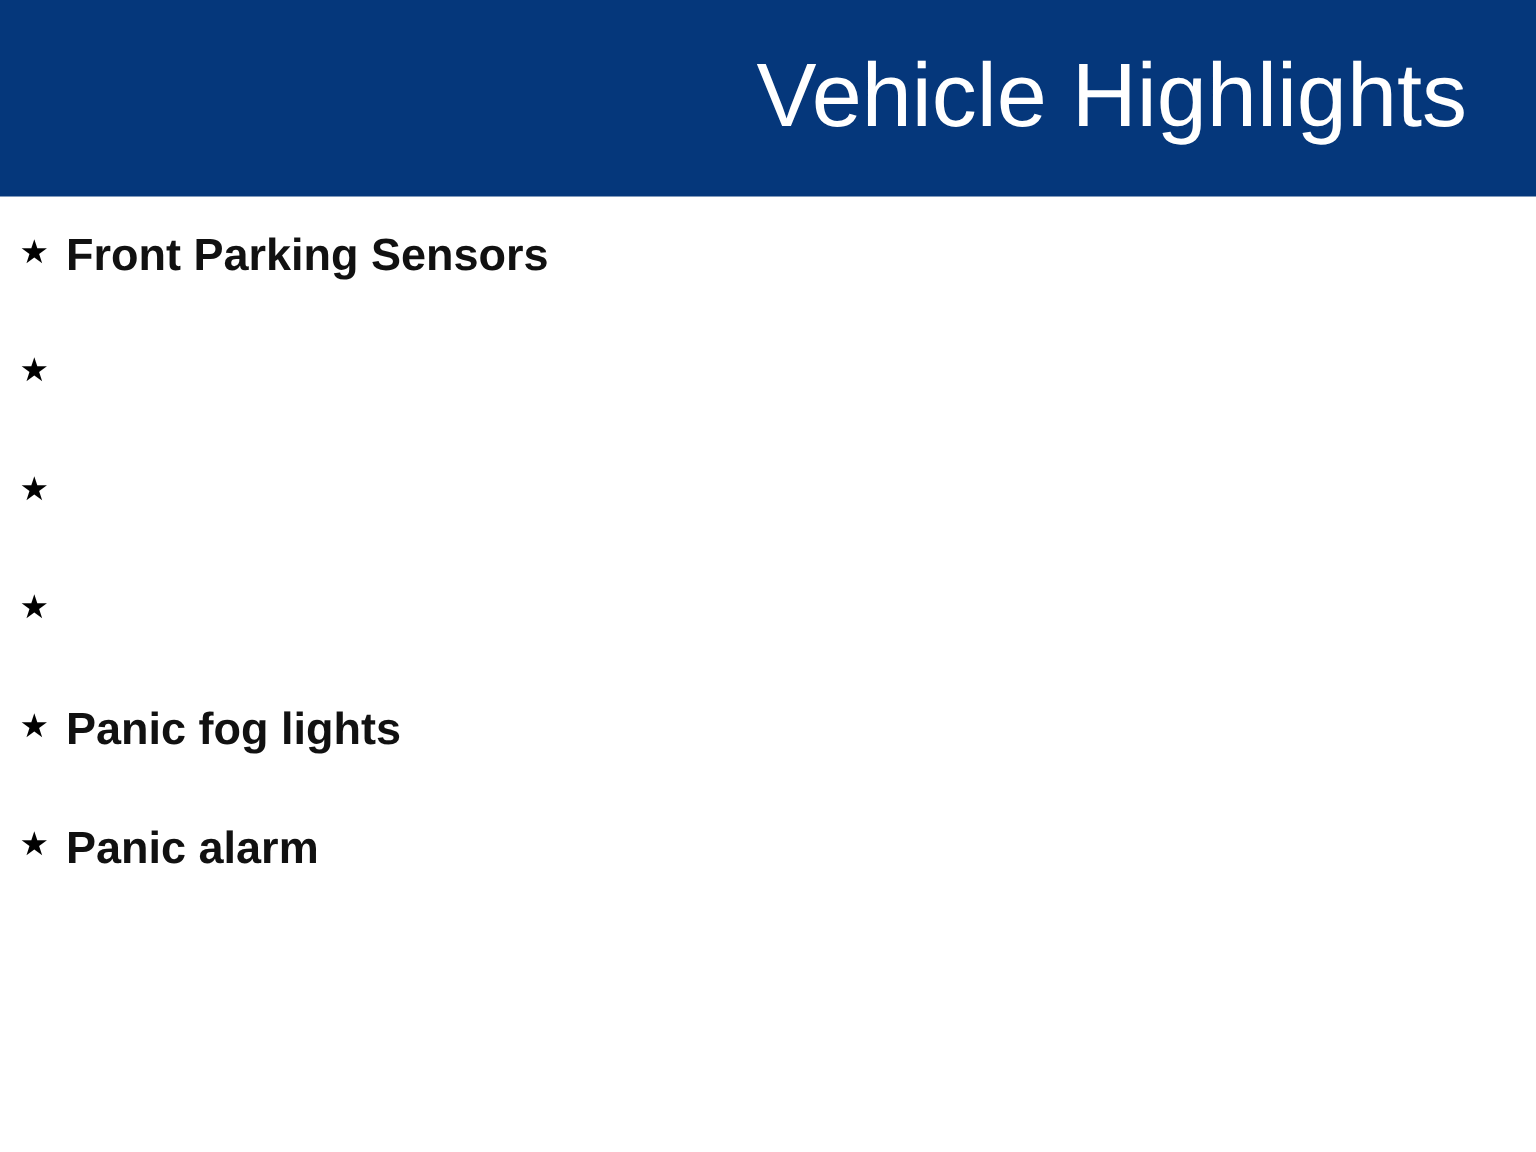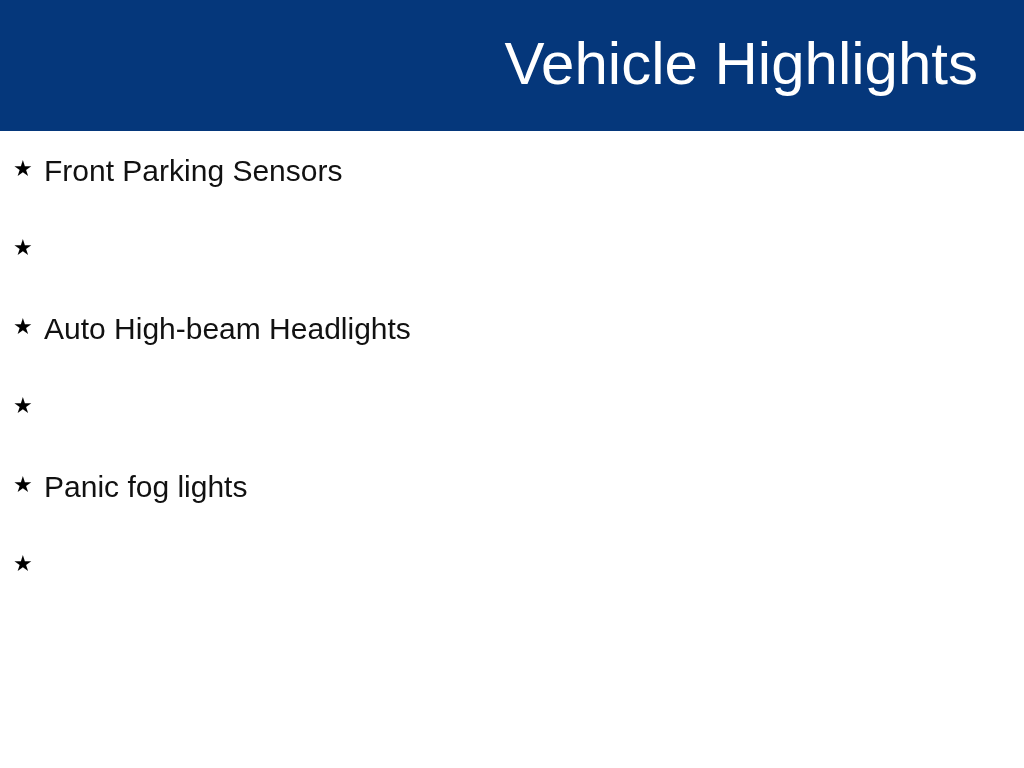--- a/index.html
+++ b/index.html
@@ -73,21 +73,21 @@
     font-size: 22px;
     line-height: 1;
     display: inline-block;
     position: relative;
     top: -2px;
   }
   .highlight-text {
     color: #111111;
     font-family: "Liberation Sans", sans-serif;
     font-size: 30px;
-    font-weight: 400;
+    font-weight: 700;
     line-height: 1.1;
     white-space: nowrap;
   }
 </style>
 </head>
 <body>
 
 <div class="slide">
 
   <div class="slide-header">
@@ -100,34 +100,34 @@
       <span class="bullet-star">★</span>
       <span class="highlight-text">Front Parking Sensors</span>
     </li>
 
     <li class="highlight-item">
       <span class="bullet-star">★</span>
     </li>
 
     <li class="highlight-item">
       <span class="bullet-star">★</span>
-      <span class="highlight-text">Auto High-beam Headlights</span>
     </li>
 
     <li class="highlight-item">
       <span class="bullet-star">★</span>
     </li>
 
     <li class="highlight-item">
       <span class="bullet-star">★</span>
       <span class="highlight-text">Panic fog lights</span>
     </li>
 
     <li class="highlight-item">
       <span class="bullet-star">★</span>
+      <span class="highlight-text">Panic alarm</span>
     </li>
 
     <li class="highlight-item">
       <span class="bullet-star">★</span>
     </li>
 
     <li class="highlight-item">
       <span class="bullet-star">★</span>
     </li>
 

